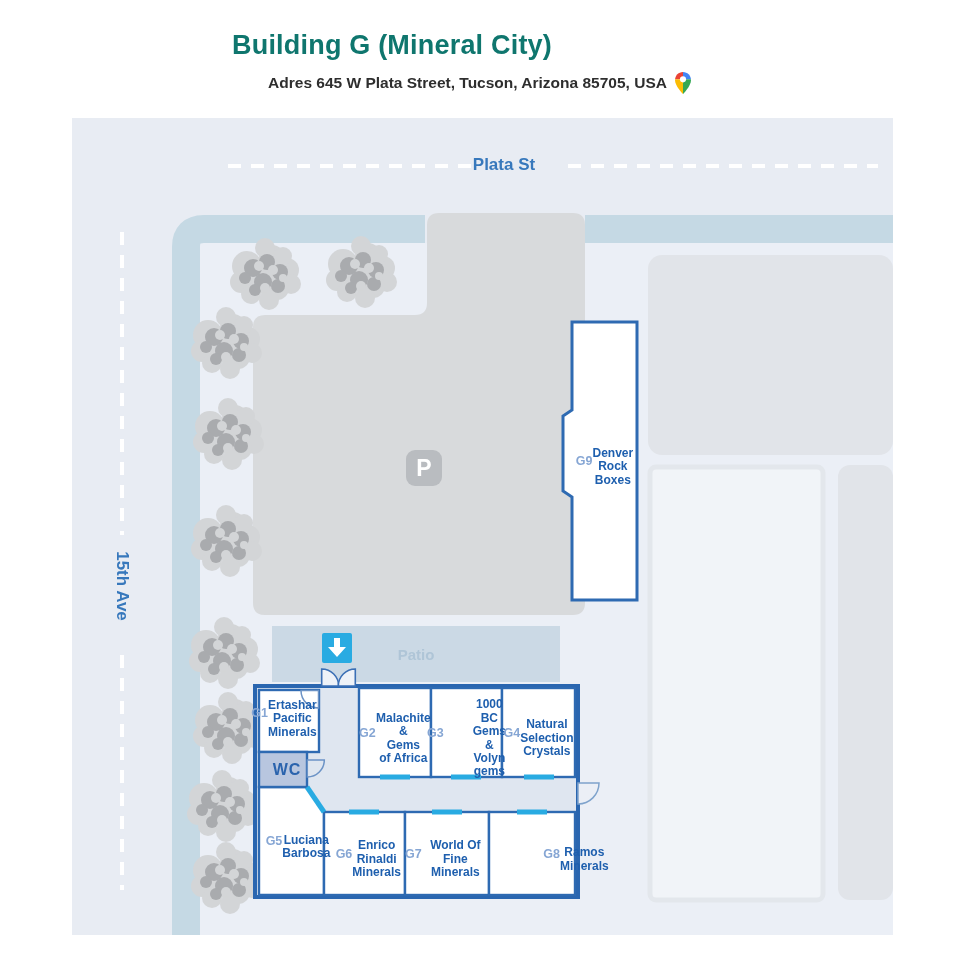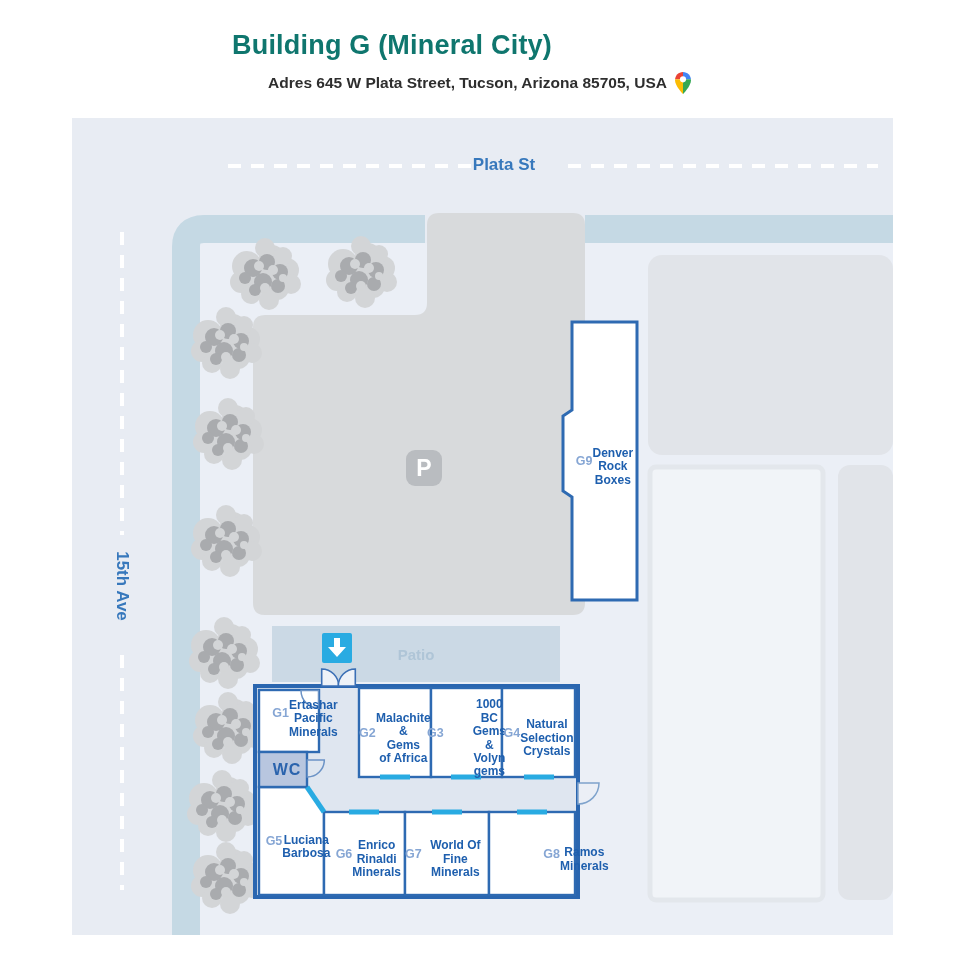--- a/index.html
+++ b/index.html
@@ -180,21 +180,21 @@
   </svg>
 
   <div class="lbl street-label" style="left:372px;top:37px;width:120px;text-align:center;">Plata St</div>
   <div class="lbl street-label" style="left:50px;top:468px;transform:translate(-50%,-50%) rotate(90deg);">15th Ave</div>
 
   <div class="lbl patio-label" style="left:200px;top:508px;width:288px;height:56px;display:flex;align-items:center;justify-content:center;">Patio</div>
   <div class="p-letter" style="left:334px;top:332px;width:36px;height:36px;">P</div>
 
   <div class="wc-room" style="left:187px;top:634px;width:56px;height:35px;">WC</div>
 
-  <div class="booth" style="left:203px;top:572px;width:60px;height:46px;border-radius:13px;">
+  <div class="booth" style="left:182px;top:572px;width:60px;height:46px;border-radius:13px;">
     <span class="bnum">G1</span>
     <span class="bname">Ertashar
 Pacific
 Minerals</span>
   </div>
   <div class="booth" style="left:287px;top:570px;width:72px;height:89px;">
     <span class="bnum">G2</span>
     <span class="bname">Malachite &amp;
 Gems
 of Africa</span>

